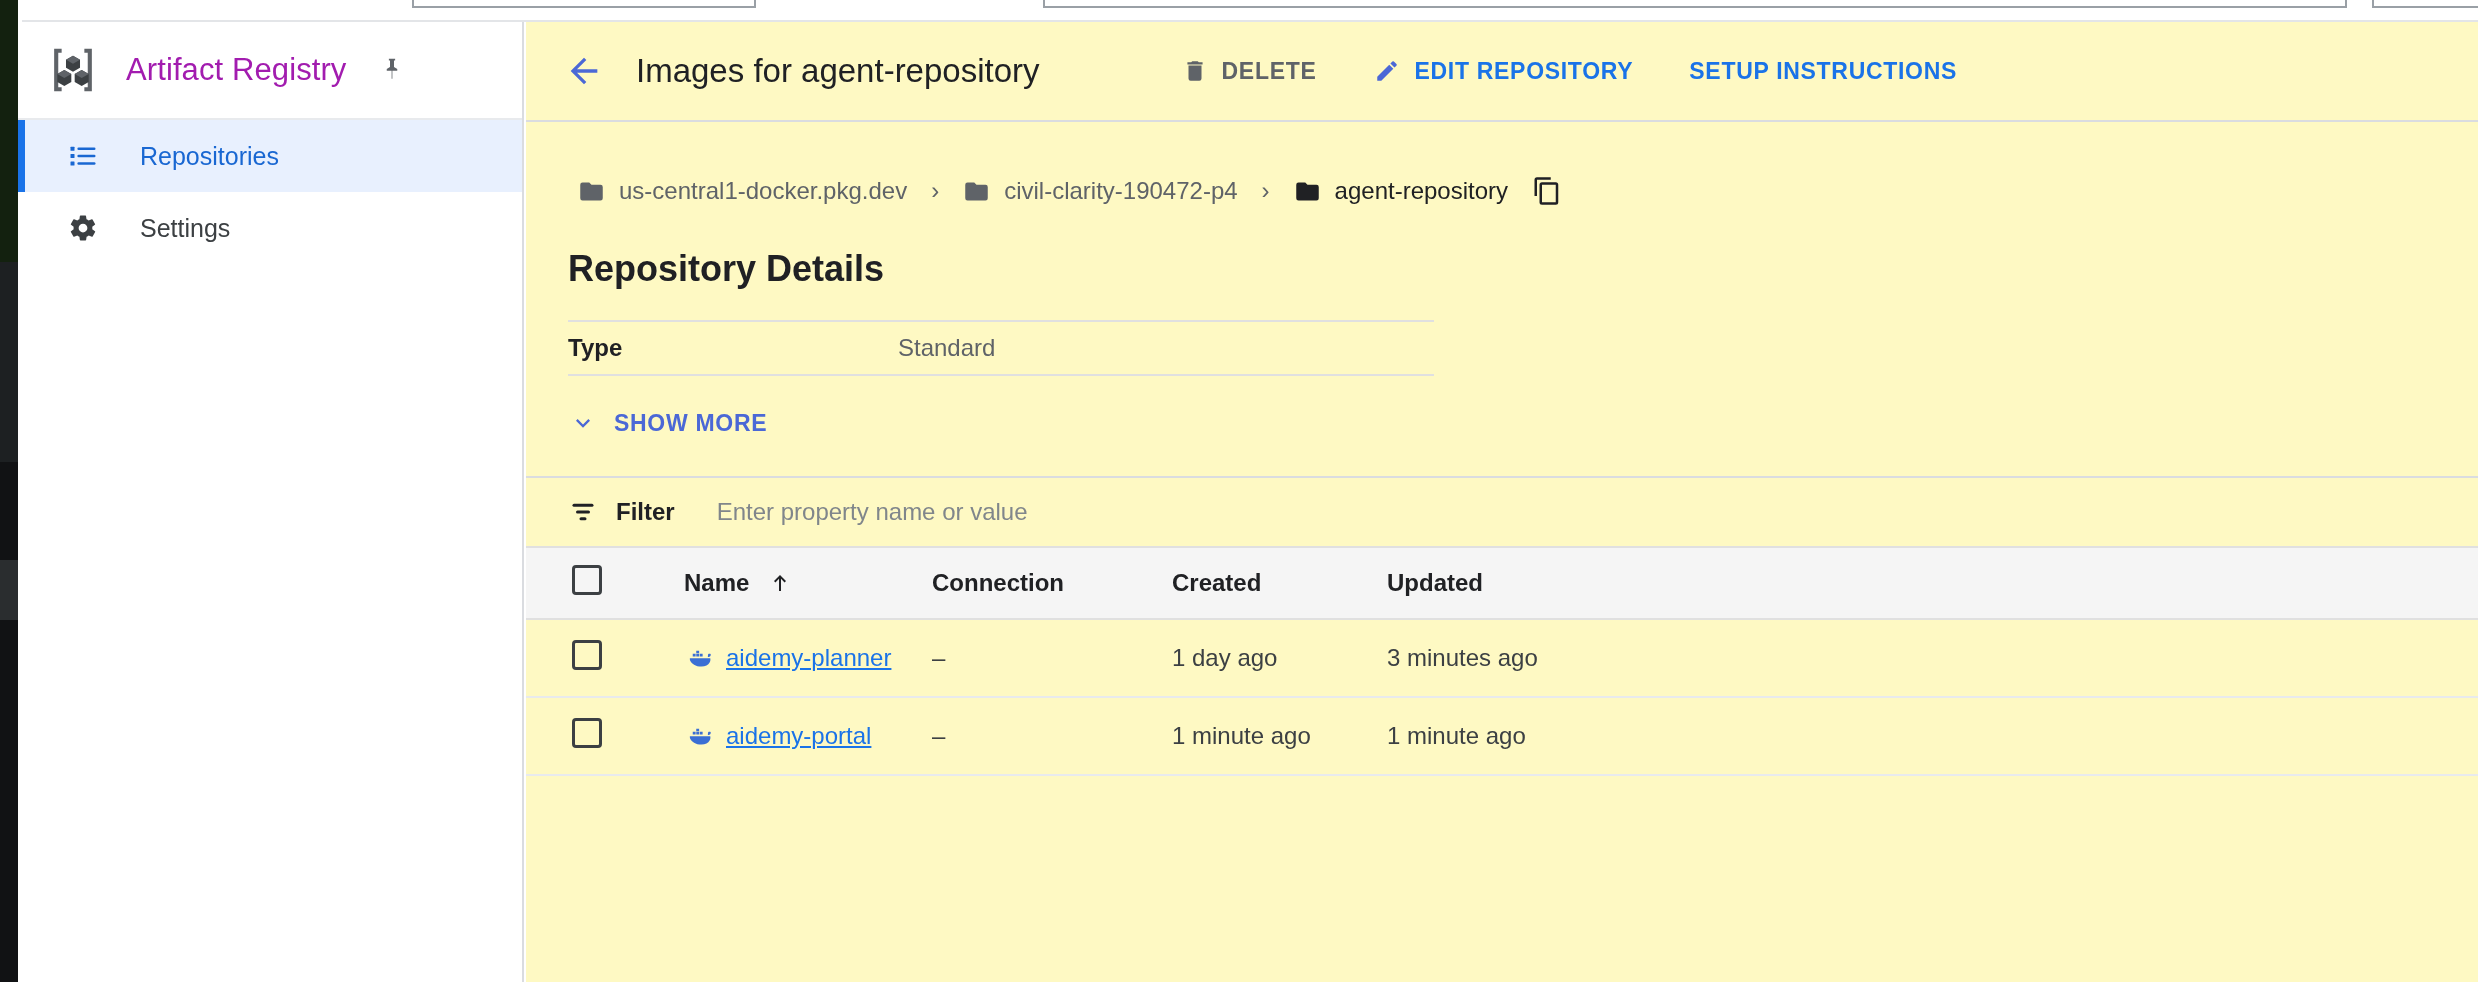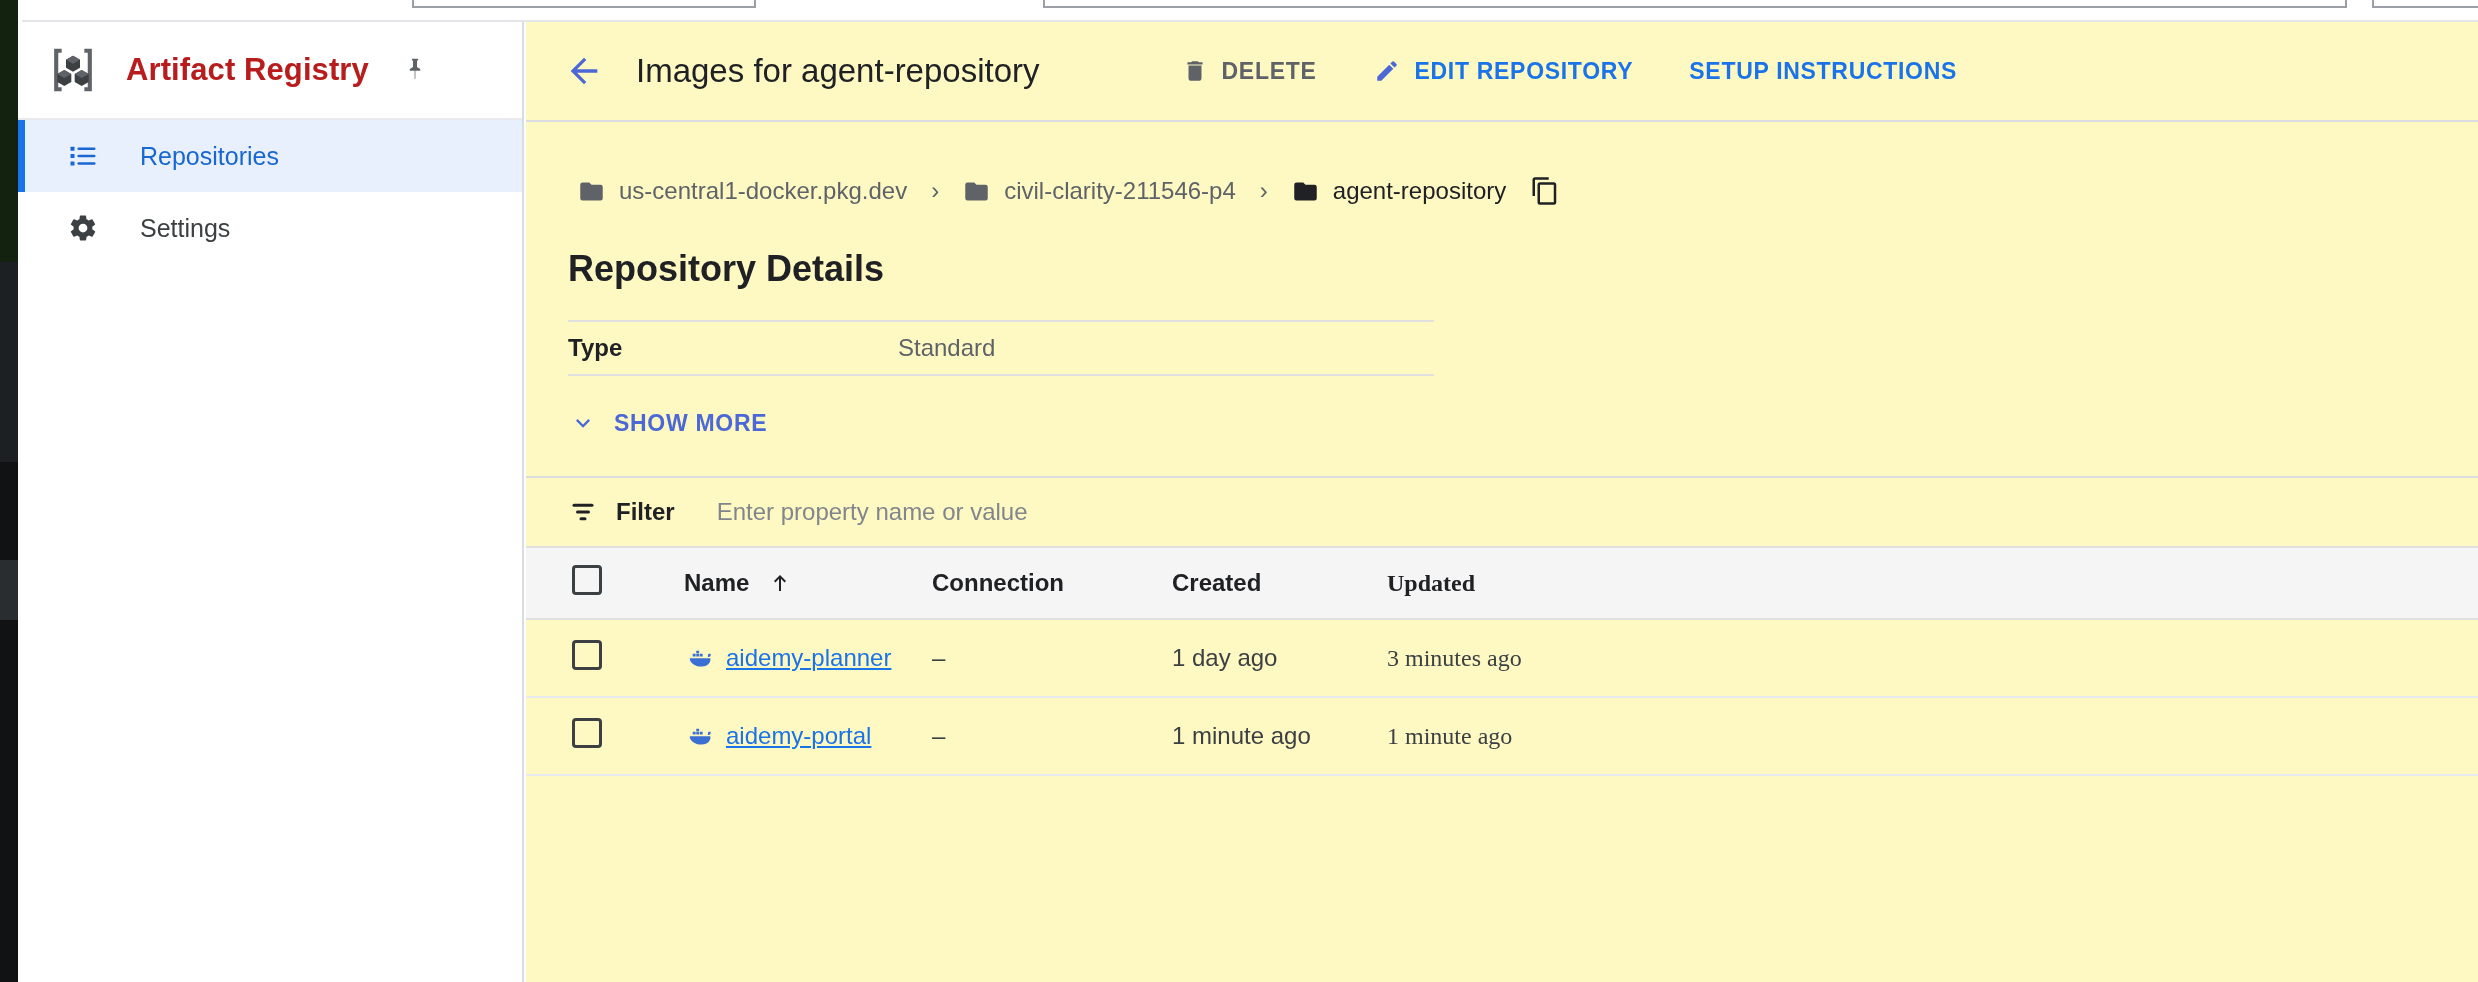--- a/index.html
+++ b/index.html
@@ -83,25 +83,24 @@
     border-bottom: 2px solid #e8eaed;
     box-sizing: border-box;
   }
   #product-logo {
     width: 58px; height: 58px;
     flex: 0 0 58px;
     display: flex; align-items: center; justify-content: center;
   }
   #product-title {
     font-size: 31px;
-    color: #b91c1c;
+    color: #a21caf;
     margin-left: 24px;
     white-space: nowrap;
     letter-spacing: .1px;
-    font-weight: bold;
   }
   #pin-button {
     margin-left: 26px;
     width: 40px; height: 40px;
     display: flex; align-items: center; justify-content: center;
   }
 
   .nav-item {
     position: relative;
     height: 72px;
@@ -331,21 +330,21 @@
     color: #3c4043;
     height: 76px;
     padding: 0;
     vertical-align: middle;
     border-bottom: 2px solid #e8eaed;
   }
   .col-check { width: 112px;  padding-left: 46px !important; }
   .col-name  { width: 248px; }
   .col-conn  { width: 240px; }
   .col-created { width: 215px; }
-  .col-updated { width: auto; font-family: Liberation Serif, serif; }
+  .col-updated { width: auto; }
 
   .cbx {
     width: 30px; height: 30px;
     border: 3px solid #3c4043;
     border-radius: 4px;
     box-sizing: border-box;
     display: inline-block;
   }
   .sort-wrap { display: inline-flex; align-items: center; }
   .sort-arrow {
@@ -478,21 +477,21 @@
       <span class="crumb-label">us-central1-docker.pkg.dev</span>
     </span>
     <span class="crumb-sep">›</span>
 
     <span class="crumb">
       <span class="folder-icon">
         <svg width="27" height="27" viewBox="0 0 24 24" fill="#5f6368">
           <path d="M10 4H4a2 2 0 00-2 2v12a2 2 0 002 2h16a2 2 0 002-2V8a2 2 0 00-2-2h-8z"></path>
         </svg>
       </span>
-      <span class="crumb-label">civil-clarity-211546-p4</span>
+      <span class="crumb-label">civil-clarity-190472-p4</span>
     </span>
     <span class="crumb-sep">›</span>
 
     <span class="crumb current">
       <span class="folder-icon">
         <svg width="27" height="27" viewBox="0 0 24 24" fill="#202124">
           <path d="M10 4H4a2 2 0 00-2 2v12a2 2 0 002 2h16a2 2 0 002-2V8a2 2 0 00-2-2h-8z"></path>
         </svg>
       </span>
       <span class="crumb-label">agent-repository</span>

